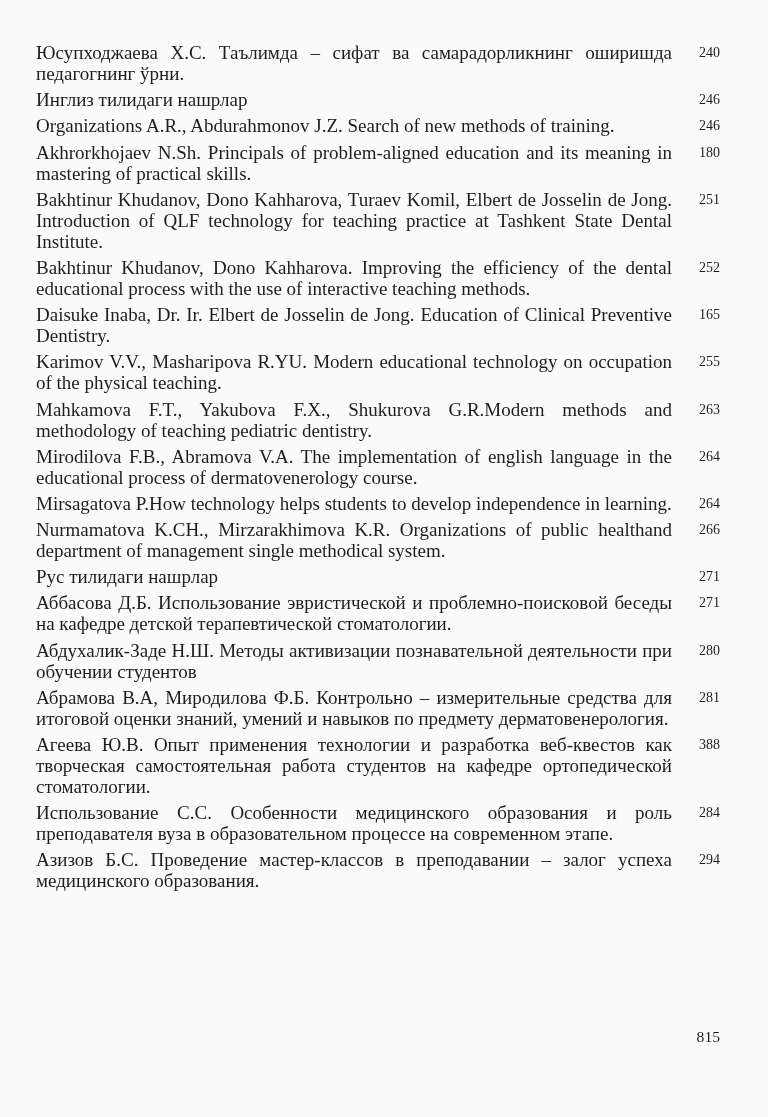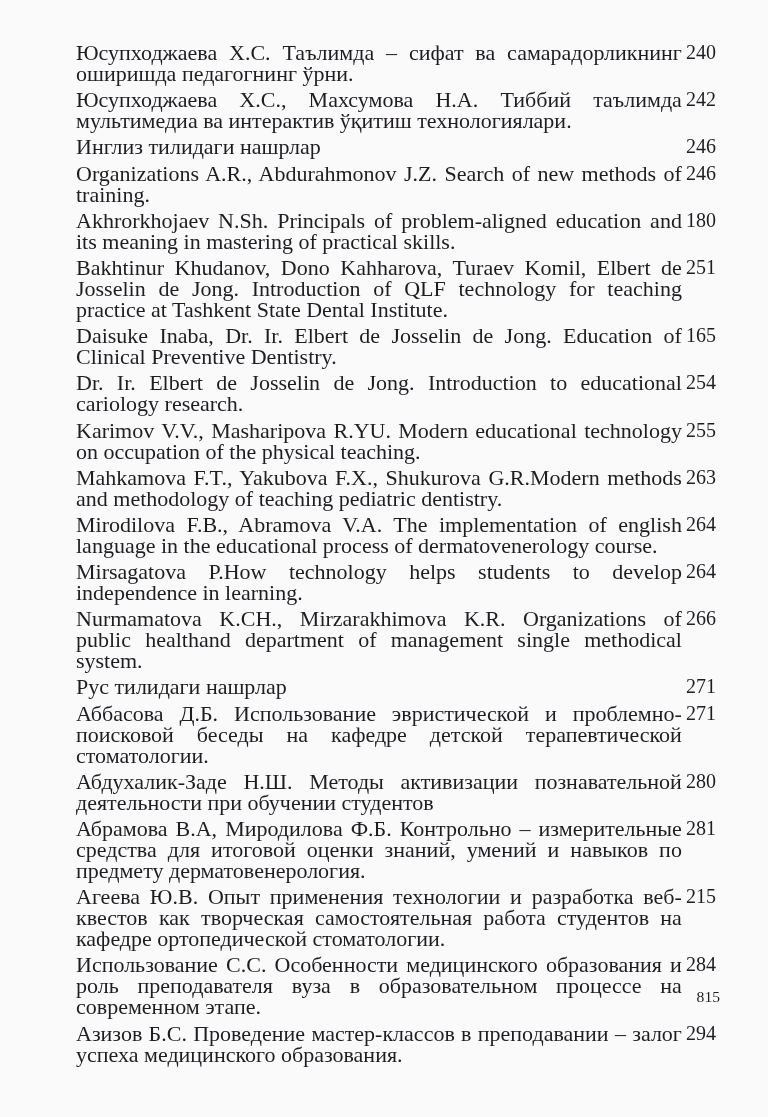--- a/index.html
+++ b/index.html
@@ -11,67 +11,63 @@
   }
   .page { position: relative; width: 768px; height: 1117px; }
   .toc {
     position: absolute; left: 36px; top: 42px; width: 684px;
   }
   .entry {
     display: flex; align-items: flex-start; justify-content: space-between;
     margin-bottom: 5.2px;
   }
   .entry .title {
-    width: 636px; font-size: 22px; line-height: 21px;
-    text-align: justify; text-align-last: left; margin-left: 40px;
+    width: 636px; font-size: 19px; line-height: 21px;
+    text-align: justify; text-align-last: left;
   }
   .entry .pg {
-    width: 40px; text-align: center; font-size: 20px; line-height: 21px;
+    width: 40px; text-align: right; font-size: 14px; line-height: 21px;
   }
   .pagenum {
-    position: absolute; left: 650px; top: 988px; width: 70px;
+    position: absolute; left: 650px; top: 1028px; width: 70px;
     text-align: right; font-size: 15.6px;
   }
 </style>
 </head>
 <body>
 
 <div class="page">
   <div class="toc">
     <div class="entry">
         <span class="title">Юсупходжаева Х.С. Таълимда – сифат ва самарадорликнинг оширишда педагогнинг ўрни.</span>
         <span class="pg">240</span>
-      </div>
-    <div class="entry">
-        <span class="title">Юсупходжаева Х.С., Махсумова Н.А. Тиббий таълимда мультимедиа ва интерактив ўқитиш технологиялари.</span>
-        <span class="pg">242</span>
       </div>
     <div class="entry">
         <span class="title">Инглиз тилидаги нашрлар</span>
         <span class="pg">246</span>
       </div>
     <div class="entry">
         <span class="title">Organizations A.R., Abdurahmonov J.Z. Search of new methods of training.</span>
         <span class="pg">246</span>
       </div>
     <div class="entry">
         <span class="title">Akhrorkhojaev N.Sh. Principals of problem-aligned education and its meaning in mastering of practical skills.</span>
         <span class="pg">180</span>
       </div>
     <div class="entry">
         <span class="title">Bakhtinur Khudanov, Dono Kahharova, Turaev Komil, Elbert de Josselin de Jong. Introduction of QLF technology for teaching practice at Tashkent State Dental Institute.</span>
         <span class="pg">251</span>
       </div>
     <div class="entry">
+        <span class="title">Bakhtinur Khudanov, Dono Kahharova. Improving the efficiency of the dental educational process with the use of interactive teaching methods.</span>
+        <span class="pg">252</span>
+      </div>
+    <div class="entry">
         <span class="title">Daisuke Inaba, Dr. Ir. Elbert de Josselin de Jong. Education of Clinical Preventive Dentistry.</span>
         <span class="pg">165</span>
-      </div>
-    <div class="entry">
-        <span class="title">Dr. Ir. Elbert de Josselin de Jong. Introduction to educational cariology research.</span>
-        <span class="pg">254</span>
       </div>
     <div class="entry">
         <span class="title">Karimov V.V., Masharipova R.YU. Modern educational technology on occupation of the physical teaching.</span>
         <span class="pg">255</span>
       </div>
     <div class="entry">
         <span class="title">Mahkamova F.T., Yakubova F.X., Shukurova G.R.Modern methods and methodology of teaching pediatric dentistry.</span>
         <span class="pg">263</span>
       </div>
     <div class="entry">
@@ -97,21 +93,21 @@
     <div class="entry">
         <span class="title">Абдухалик-Заде Н.Ш. Методы активизации познавательной деятельности при обучении студентов</span>
         <span class="pg">280</span>
       </div>
     <div class="entry">
         <span class="title">Абрамова В.А, Миродилова Ф.Б. Контрольно – измерительные средства для итоговой оценки знаний, умений и навыков по предмету дерматовенерология.</span>
         <span class="pg">281</span>
       </div>
     <div class="entry">
         <span class="title">Агеева Ю.В. Опыт применения технологии и разработка веб-квестов как творческая самостоятельная работа студентов на кафедре ортопедической стоматологии.</span>
-        <span class="pg">215</span>
+        <span class="pg">388</span>
       </div>
     <div class="entry">
         <span class="title">Использование С.С. Особенности медицинского образования и роль преподавателя вуза в образовательном процессе на современном этапе.</span>
         <span class="pg">284</span>
       </div>
     <div class="entry">
         <span class="title">Азизов Б.С. Проведение мастер-классов в преподавании – залог успеха медицинского образования.</span>
         <span class="pg">294</span>
       </div>
   </div>

